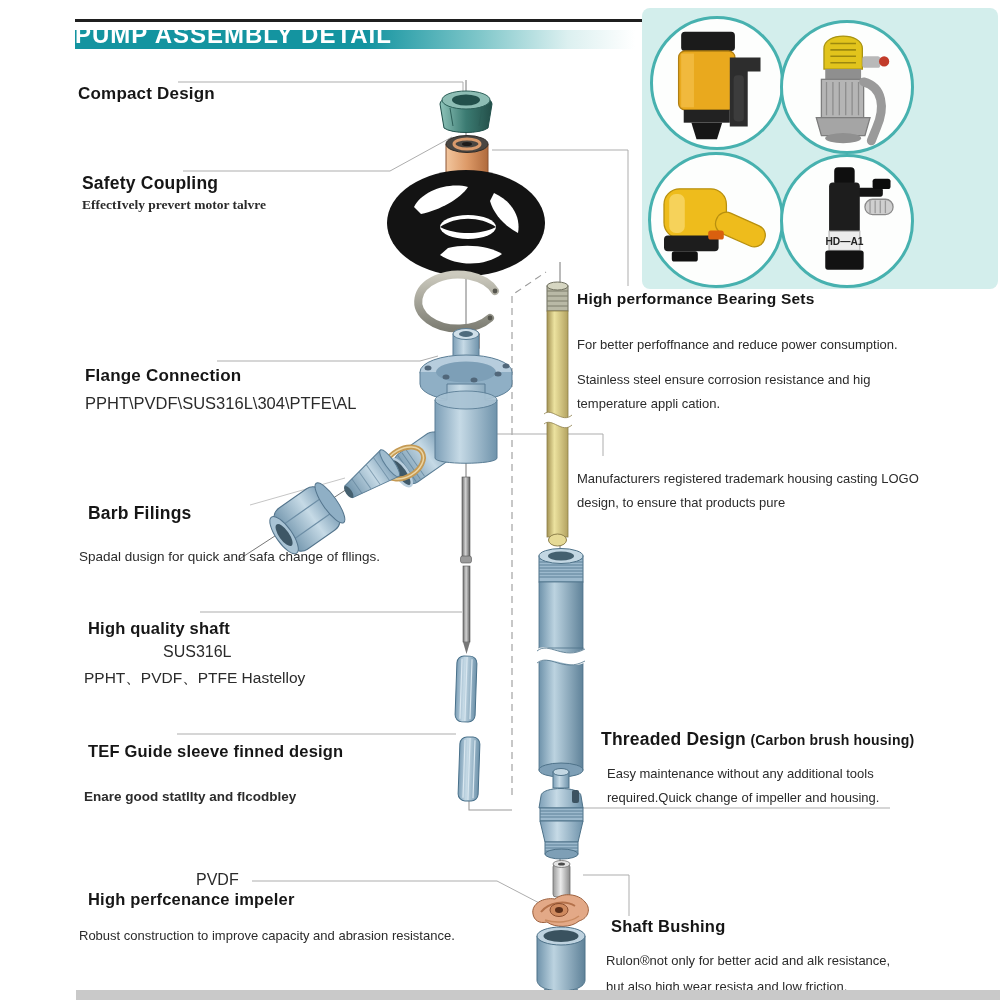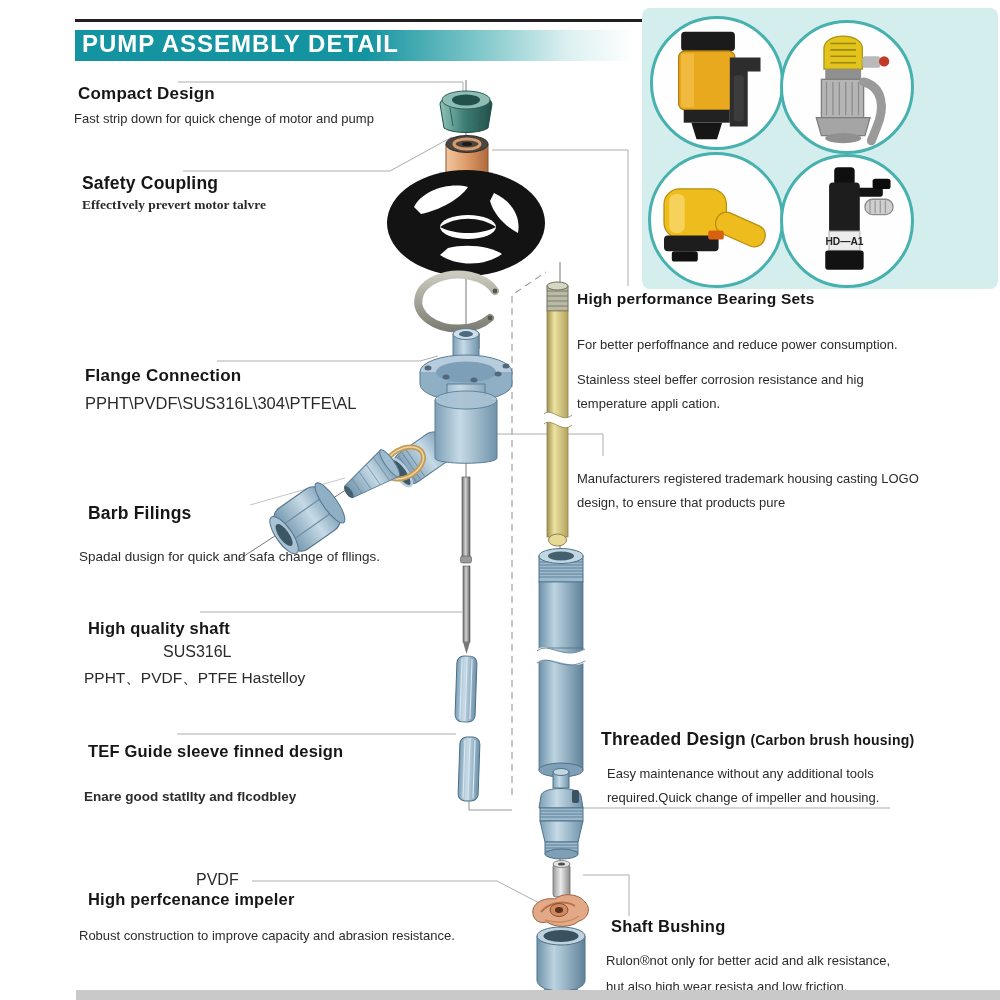--- a/index.html
+++ b/index.html
@@ -1,20 +1,20 @@
 <!DOCTYPE html>
 <html style="--accent-teal: #1494a0; --panel-cyan: #d3eeec; --circle-border: #47b1af; --line-gray: #adadad; --bar-gray: #c9c9c9;"><head>
 <meta charset="utf-8">
 <style>
   html,body{margin:0;padding:0;background:#fff;}
   .canvas{position:relative;width:1000px;height:1000px;background:#ffffff;overflow:hidden;
           font-family:"Liberation Sans","DejaVu Sans",sans-serif;color:#1c1c1c;}
   .topline{position:absolute;left:75px;top:19px;width:572px;height:3px;background:#1f1f1f;}
-  .titlebar{position:absolute;left:75px;top:30px;width:560px;height:31px;display:flex;align-items:flex-start;
-            padding-left:7px;box-sizing:border-box;
+  .titlebar{position:absolute;left:75px;top:30px;width:560px;height:19px;display:flex;align-items:flex-end;
+            padding-left:0;box-sizing:border-box;
             background:linear-gradient(to right,var(--accent-teal) 0%,var(--accent-teal) 52%,#7ec6c9 72%,#dcf0f0 88%,rgba(255,255,255,0) 100%);}
   .titlebar span{color:#ffffff;font-weight:700;font-size:24px;letter-spacing:1px;}
   .bottombar{position:absolute;left:76px;top:990px;width:924px;height:10px;background:var(--bar-gray);}
   .lbl{position:absolute;white-space:nowrap;}
   .h{font-weight:700;color:#161616;letter-spacing:.2px;}
   .b{color:#2b2b2b;}
   .gallery{position:absolute;left:642px;top:8px;width:356px;height:281px;background:var(--panel-cyan);border-radius:8px;}
   .pcirc{position:absolute;border-radius:50%;background:#fdfefd;border:3px solid var(--circle-border);overflow:hidden;}
   .pcirc svg{width:100%;height:100%;display:block;}
   .art{position:absolute;left:0;top:0;width:1000px;height:1000px;}
@@ -298,21 +298,20 @@
       <path d="M-24,-22 L-24,22 C-24,29 -13,33 0,33 C13,33 24,29 24,22 L24,-22 Z" fill="url(#gCol)" stroke="#4e7289"></path>
       <ellipse cx="0" cy="-22" rx="24" ry="9" fill="#bed2df" stroke="#4e7289"></ellipse>
       <ellipse cx="0" cy="-22" rx="17.5" ry="6" fill="#3a525f"></ellipse>
       <path d="M-17,31 L-13,41 L-8,32 Z" fill="#4e7289"></path>
       <path d="M-3,33 L0,42 L3,33 Z" fill="#4e7289"></path>
       <path d="M8,32 L13,41 L17,31 Z" fill="#4e7289"></path>
     </g>
   </svg>
 
   <div class="lbl h" style="left:78px;top:84px;font-size:17px;">Compact Design</div>
-  <div class="lbl b" style="left:74px;top:111px;font-size:13px;font-weight:500;">Fast strip down for quick chenge of motor and pump</div>
 
   <div class="lbl h" style="left:82px;top:173px;font-size:17.5px;">Safety Coupling</div>
   <div class="lbl b" style="left:82px;top:197px;font-size:13.5px;font-weight:600;font-family:Liberation Serif, serif;">EffectIvely prevert motor talvre</div>
 
   <div class="lbl h" style="left:85px;top:366px;font-size:17px;">Flange Connection</div>
   <div class="lbl b" style="left:85px;top:394px;font-size:16.5px;font-weight:500;">PPHT\PVDF\SUS316L\304\PTFE\AL</div>
 
   <div class="lbl h" style="left:88px;top:503px;font-size:17.5px;">Barb Filings</div>
   <div class="lbl b" style="left:79px;top:549px;font-size:13.5px;font-weight:500;">Spadal dusign for quick and safa change of fllings.</div>
 
@@ -322,21 +321,21 @@
 
   <div class="lbl h" style="left:88px;top:742px;font-size:16.5px;">TEF Guide sleeve finned design</div>
   <div class="lbl b" style="left:84px;top:789px;font-size:13.5px;font-weight:600;">Enare good statlIty and flcodbley</div>
 
   <div class="lbl b" style="left:196px;top:871px;font-size:16px;font-weight:500;">PVDF</div>
   <div class="lbl h" style="left:88px;top:890px;font-size:16.5px;">High perfcenance impeler</div>
   <div class="lbl b" style="left:79px;top:928px;font-size:13px;font-weight:500;">Robust construction to improve capacity and abrasion resistance.</div>
 
   <div class="lbl h" style="left:577px;top:290px;font-size:15.5px;font-weight:600;">High performance Bearing Sets</div>
   <div class="lbl b" style="left:577px;top:337px;font-size:13px;">For better perfoffnance and reduce power consumption.</div>
-  <div class="lbl b" style="left:577px;top:372px;font-size:13px;">Stainless steel beffer corrosion resistance and hig</div>
+  <div class="lbl b" style="left:577px;top:372px;font-size:13px;">Stainless steel ensure corrosion resistance and hig</div>
   <div class="lbl b" style="left:577px;top:396px;font-size:13px;">temperature appli cation.</div>
 
   <div class="lbl b" style="left:577px;top:471px;font-size:13px;">Manufacturers registered trademark housing casting LOGO</div>
   <div class="lbl b" style="left:577px;top:495px;font-size:13px;">design, to ensure that products pure</div>
 
   <div class="lbl" style="left:601px;top:729px;">
     <span class="h" style="font-size:17.5px;">Threaded Design</span>
     <span class="h" style="font-size:14px;font-weight:600;">(Carbon brush housing)</span>
   </div>
   <div class="lbl b" style="left:607px;top:766px;font-size:13px;font-weight:500;">Easy maintenance without any additional tools</div>

